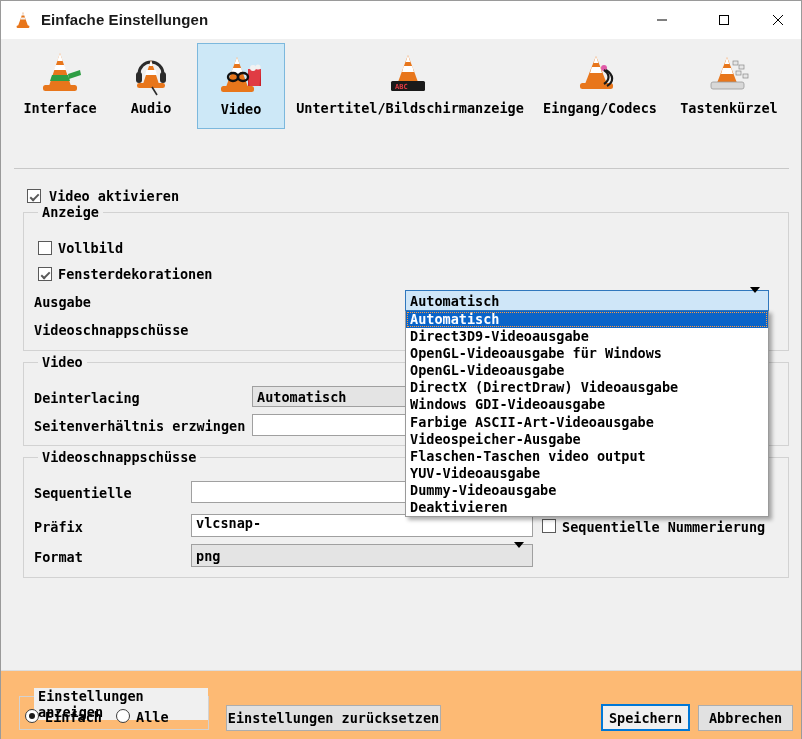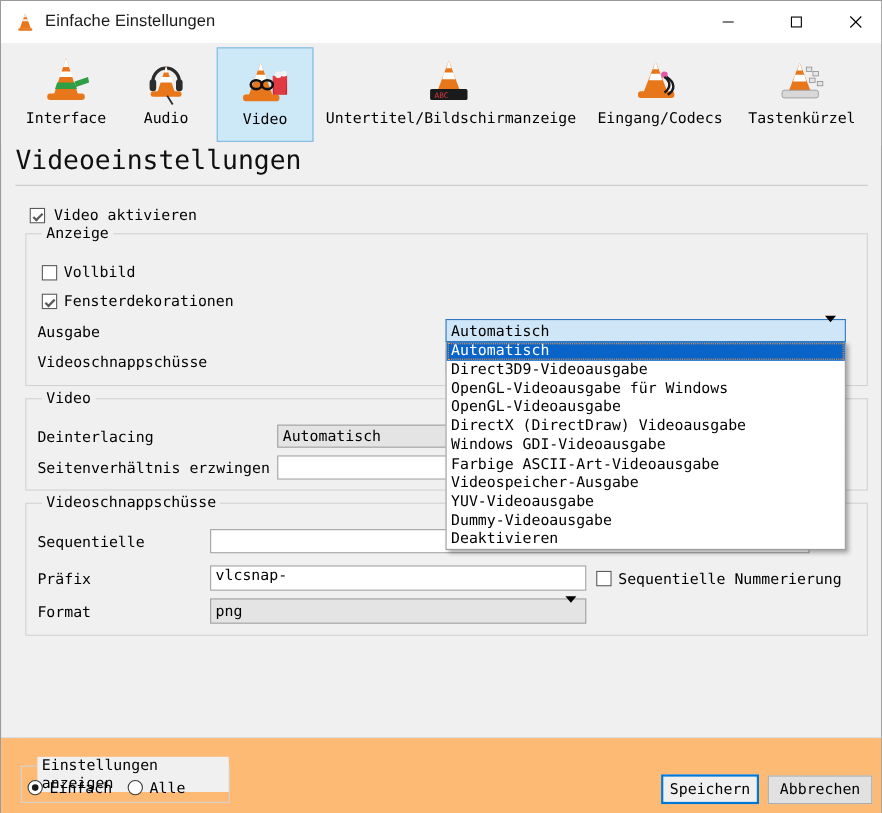--- a/index.html
+++ b/index.html
@@ -4,21 +4,21 @@
 <style>
   html,body{margin:0;padding:0;}
   body{
     width:802px;height:739px;overflow:hidden;
     background:#f0f0f0;
     font-family:"DejaVu Sans Mono","Liberation Mono",monospace;
     font-size:13.5px;color:#000;
     -webkit-font-smoothing:none;
   }
   .window{position:absolute;left:0;top:0;width:802px;height:739px;
-          border:1px solid #9a9a9a;box-sizing:border-box;background:#f0f0f0;}
+          border:1px solid #9a9a9a;box-sizing:border-box;background:#f0f0f0;font-weight:bold;}
 
   
   .titlebar{position:absolute;left:0;top:0;width:800px;height:39px;background:#ffffff;
             border-bottom:1px solid #f0f0f0;box-sizing:border-box;}
   .title-icon{position:absolute;left:12px;top:9px;width:20px;height:20px;}
   .title-text{position:absolute;left:40px;top:10px;font-family:"Liberation Sans",sans-serif;
               font-size:15px;color:#1a1a1a;letter-spacing:.1px;}
   .wbtn{position:absolute;top:0;width:46px;height:38px;cursor:default;}
   .wbtn svg{position:absolute;left:50%;top:50%;transform:translate(-50%,-50%);}
   #btn-min{left:638px;} #btn-max{left:700px;} #btn-close{left:754px;}
@@ -202,21 +202,20 @@
           <rect x="6" y="33" width="33" height="6" rx="2.5" fill="#e8761b"></rect>
           <circle cx="30" cy="18" r="3" fill="#e05aa8"></circle>
           <path d="M30 20 C36 24 36 30 30 34" stroke="#1a1a1a" stroke-width="2.2" fill="none"></path>
           <path d="M32 20 C40 25 40 32 33 36" stroke="#1a1a1a" stroke-width="2.2" fill="none"></path>
         </svg>
       </div>
       <div class="tlabel">Eingang/Codecs</div>
     </div>
   </div>
 
-  <div class="headline">Videoeinstellungen</div>
   <div class="sep"></div>
 
   <div class="cb checked" style="left:26px;top:188px;"></div>
   <div class="cb-label" style="left:48px;top:187px;">Video aktivieren</div>
 
   <div class="group" style="left:22px;top:211px;width:766px;height:139px;">
     <span class="gtitle">Anzeige</span>
   </div>
   <div class="cb" style="left:37px;top:240px;"></div>
   <div class="cb-label" style="left:57px;top:239px;">Vollbild</div>
@@ -271,34 +270,38 @@
   </div>
   <div class="popup">
     <div class="popup-item sel">Automatisch</div>
     <div class="popup-item">Direct3D9-Videoausgabe</div>
     <div class="popup-item">OpenGL-Videoausgabe für Windows</div>
     <div class="popup-item">OpenGL-Videoausgabe</div>
     <div class="popup-item">DirectX (DirectDraw) Videoausgabe</div>
     <div class="popup-item">Windows GDI-Videoausgabe</div>
     <div class="popup-item">Farbige ASCII-Art-Videoausgabe</div>
     <div class="popup-item">Videospeicher-Ausgabe</div>
+    <div class="popup-item">Flaschen-Taschen video output</div>
     <div class="popup-item">YUV-Videoausgabe</div>
     <div class="popup-item">Dummy-Videoausgabe</div>
     <div class="popup-item">Deaktivieren</div>
   </div>
 
   <div class="bottombar">
     <div class="group" style="left:18px;top:25px;width:190px;height:34px;">
       <span class="gtitle">Einstellungen anzeigen</span>
     </div>
     <div class="rb checked" style="left:24px;top:38px;"></div>
     <div class="cb-label" style="left:44px;top:38px;">Einfach</div>
     <div class="rb" style="left:115px;top:38px;"></div>
     <div class="cb-label" style="left:135px;top:38px;">Alle</div>
 
+    <div class="btn" style="left:225px;top:34px;width:215px;height:26px;">
+      <span>Einstellungen zurücksetzen</span>
+    </div>
     <div class="btn default" style="left:600px;top:33px;width:89px;height:27px;">
       <span>Speichern</span>
     </div>
     <div class="btn" style="left:697px;top:34px;width:95px;height:26px;">
       <span>Abbrechen</span>
     </div>
   </div>
 
 </div>
 

